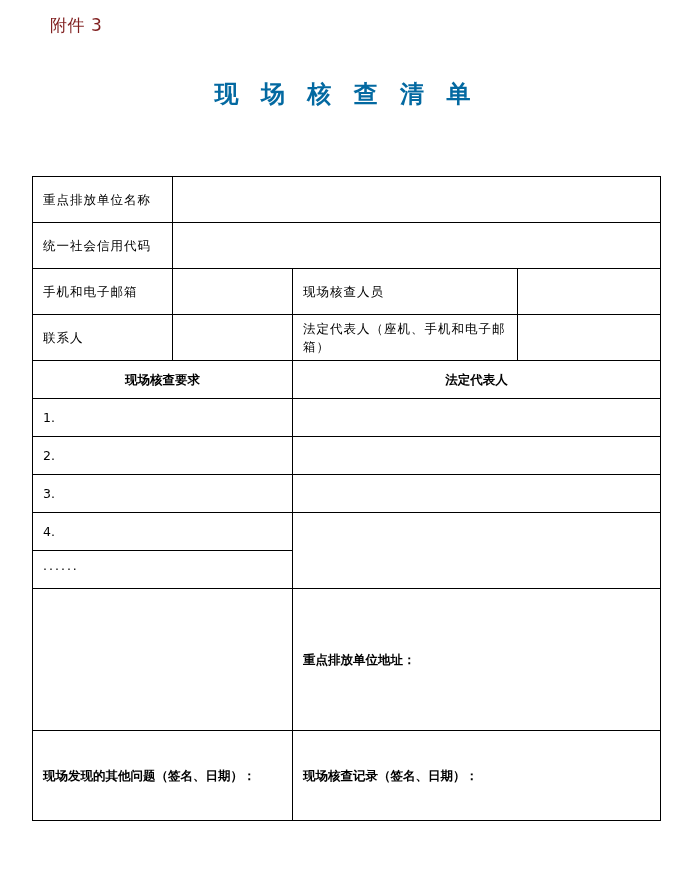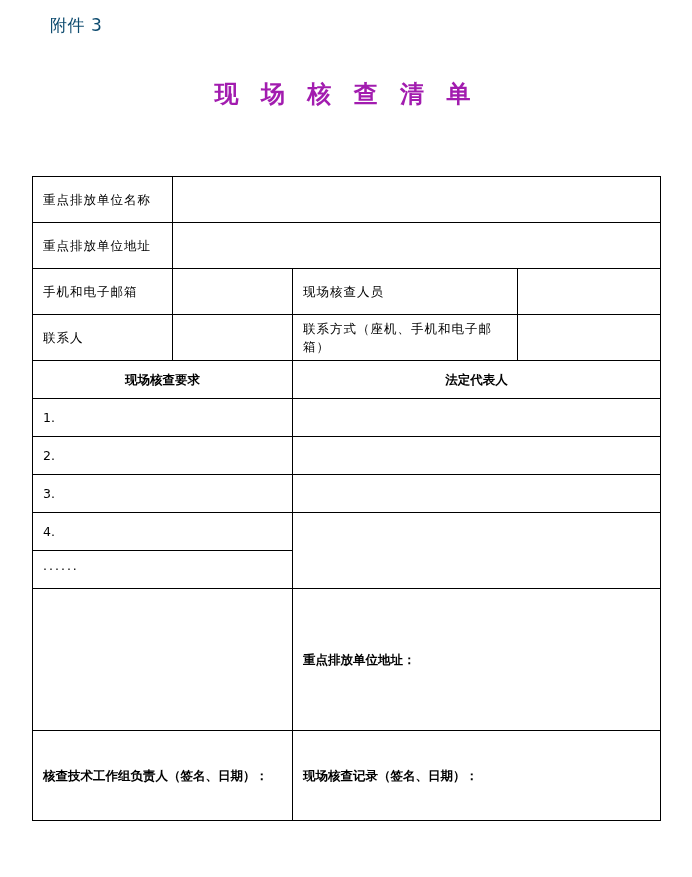--- a/index.html
+++ b/index.html
@@ -20,32 +20,32 @@
     width: 692px;
     height: 877px;
     box-sizing: border-box;
   }
   .attachment-label {
     position: absolute;
     left: 50px;
     top: 14px;
     font-size: 17px;
     letter-spacing: 0.5px;
-    color: #0c4a6e;
+    color: #7f1d1d;
   }
   .doc-title {
     position: absolute;
     left: 0;
     right: 0;
     top: 78px;
     text-align: center;
     font-size: 24px;
     font-weight: bold;
     letter-spacing: 7px;
-    color: #a21caf;
+    color: #0369a1;
   }
   table.form {
     position: absolute;
     left: 32px;
     top: 176px;
     width: 628px;
     border-collapse: collapse;
     table-layout: fixed;
   }
   table.form td {
@@ -98,33 +98,33 @@
       <col style="width:120px">
       <col style="width:225px">
       <col style="width:143px">
     </colgroup>
     <tbody>
       <tr class="h-info">
         <td class="label">重点排放单位名称</td>
         <td colspan="3"></td>
       </tr>
       <tr class="h-info">
-        <td class="label">重点排放单位地址</td>
+        <td class="label">统一社会信用代码</td>
         <td colspan="3"></td>
       </tr>
       <tr class="h-info">
         <td class="label">手机和电子邮箱</td>
         <td></td>
         <td class="label">现场核查人员</td>
         <td></td>
       </tr>
       <tr class="h-info">
         <td class="label">联系人</td>
         <td></td>
-        <td class="label">联系方式（座机、手机和电子邮箱）</td>
+        <td class="label">法定代表人（座机、手机和电子邮箱）</td>
         <td></td>
       </tr>
 
       <tr class="h-head">
         <td colspan="2" class="center bold">现场核查要求</td>
         <td colspan="2" class="center bold">法定代表人</td>
       </tr>
 
       <tr class="h-item">
         <td colspan="2" class="num">1.</td>
@@ -145,19 +145,19 @@
       <tr class="h-dots">
         <td colspan="2" class="dots">······</td>
       </tr>
 
       <tr class="h-notes">
         <td colspan="2" class="top"></td>
         <td colspan="2" class="top bold">重点排放单位地址：</td>
       </tr>
 
       <tr class="h-sign">
-        <td colspan="2" class="top bold">核查技术工作组负责人（签名、日期）：</td>
+        <td colspan="2" class="top bold">现场发现的其他问题（签名、日期）：</td>
         <td colspan="2" class="top bold">现场核查记录（签名、日期）：</td>
       </tr>
     </tbody>
   </table>
 
 </div>
 
 </body></html>

